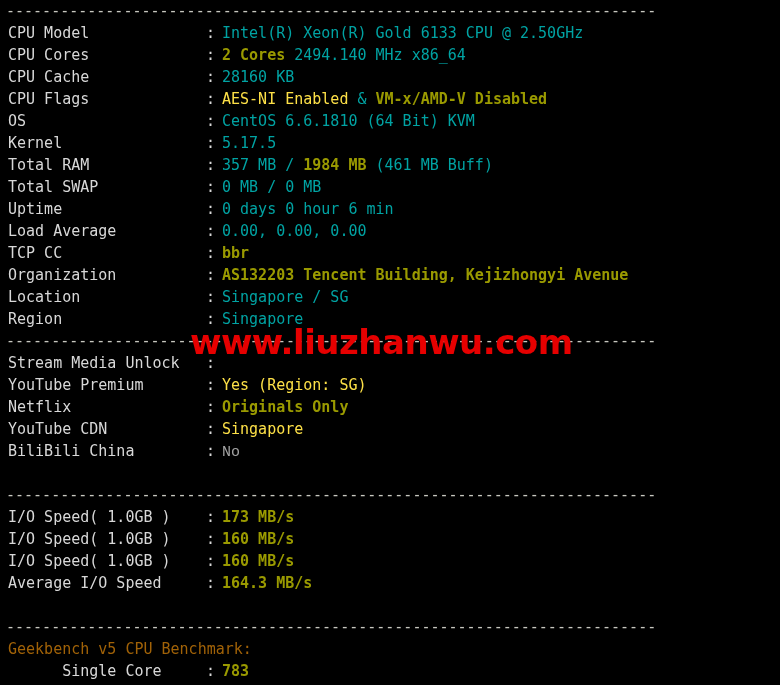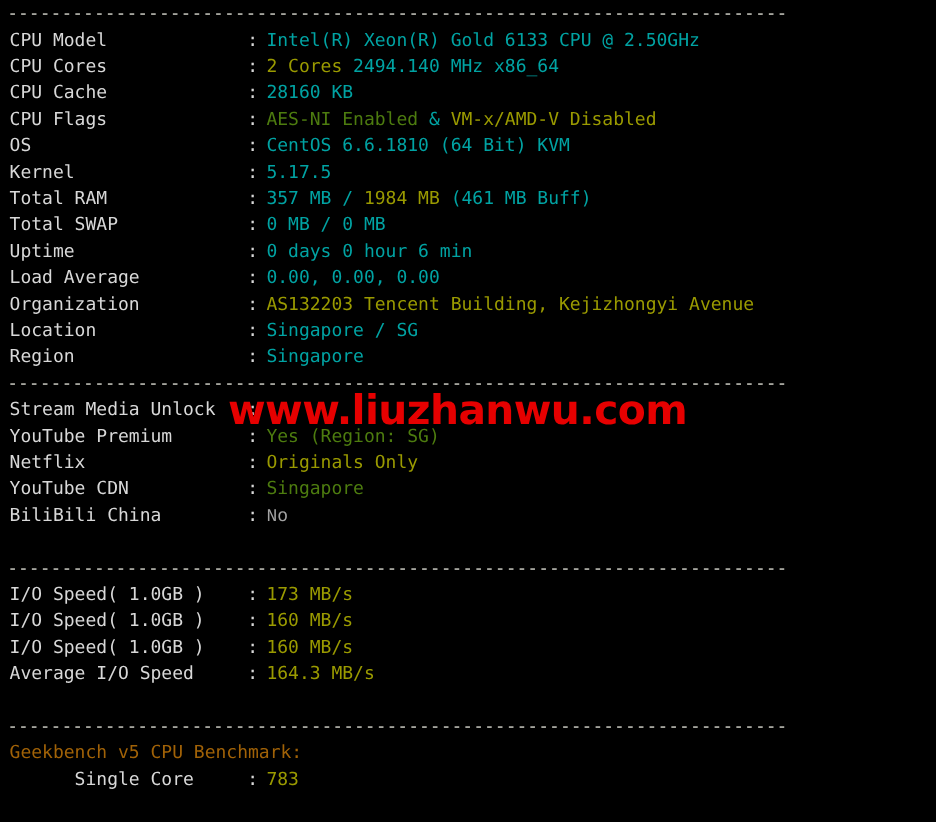--- a/index.html
+++ b/index.html
@@ -57,22 +57,22 @@
   }
   .colon {
     display: inline-block;
     width: 16px;
     color: #d8d8d8;
     white-space: pre;
   }
   .val { white-space: pre; }
 
   .c-cyan   { color: #00a3a3; }
-  .c-yellow { color: #9a9a00; }
-  .c-green  { color: #4d7c0f; }
+  .c-yellow { color: #9a9a00; font-weight: bold; }
+  .c-green  { color: #fde047; }
   .c-red    { color: #a3a3a3; font-family: Liberation Mono, monospace; }
   .c-white  { color: #a16207; }
 
   .indent-lbl {
     display: inline-block;
     width: 198px;
     color: #d8d8d8;
     white-space: pre;
     text-align: left;
   }
@@ -112,20 +112,21 @@
 
 
   <div class="line"><span class="lbl">Total RAM</span><span class="colon">:</span><span class="val c-cyan">357 MB</span><span class="val c-cyan"> / </span><span class="val c-yellow">1984 MB</span><span class="val c-cyan"> (461 MB Buff)</span></div>
 
   <div class="line"><span class="lbl">Total SWAP</span><span class="colon">:</span><span class="val c-cyan">0 MB</span><span class="val c-cyan"> / </span><span class="val c-cyan">0 MB</span></div>
 
   <div class="line"><span class="lbl">Uptime</span><span class="colon">:</span><span class="val c-cyan">0 days 0 hour 6 min</span></div>
 
   <div class="line"><span class="lbl">Load Average</span><span class="colon">:</span><span class="val c-cyan">0.00, 0.00, 0.00</span></div>
 
+  <div class="line"><span class="lbl">TCP CC</span><span class="colon">:</span><span class="val c-yellow">bbr</span></div>
 
   <div class="line"><span class="lbl">Organization</span><span class="colon">:</span><span class="val c-yellow">AS132203 Tencent Building, Kejizhongyi Avenue</span></div>
 
   <div class="line"><span class="lbl">Location</span><span class="colon">:</span><span class="val c-cyan">Singapore / SG</span></div>
 
   <div class="line"><span class="lbl">Region</span><span class="colon">:</span><span class="val c-cyan">Singapore</span></div>
 
   <div class="sep">------------------------------------------------------------------------</div>
 
   <div class="line"><span class="lbl">Stream Media Unlock</span><span class="colon">:</span><span class="val c-cyan"></span></div>

